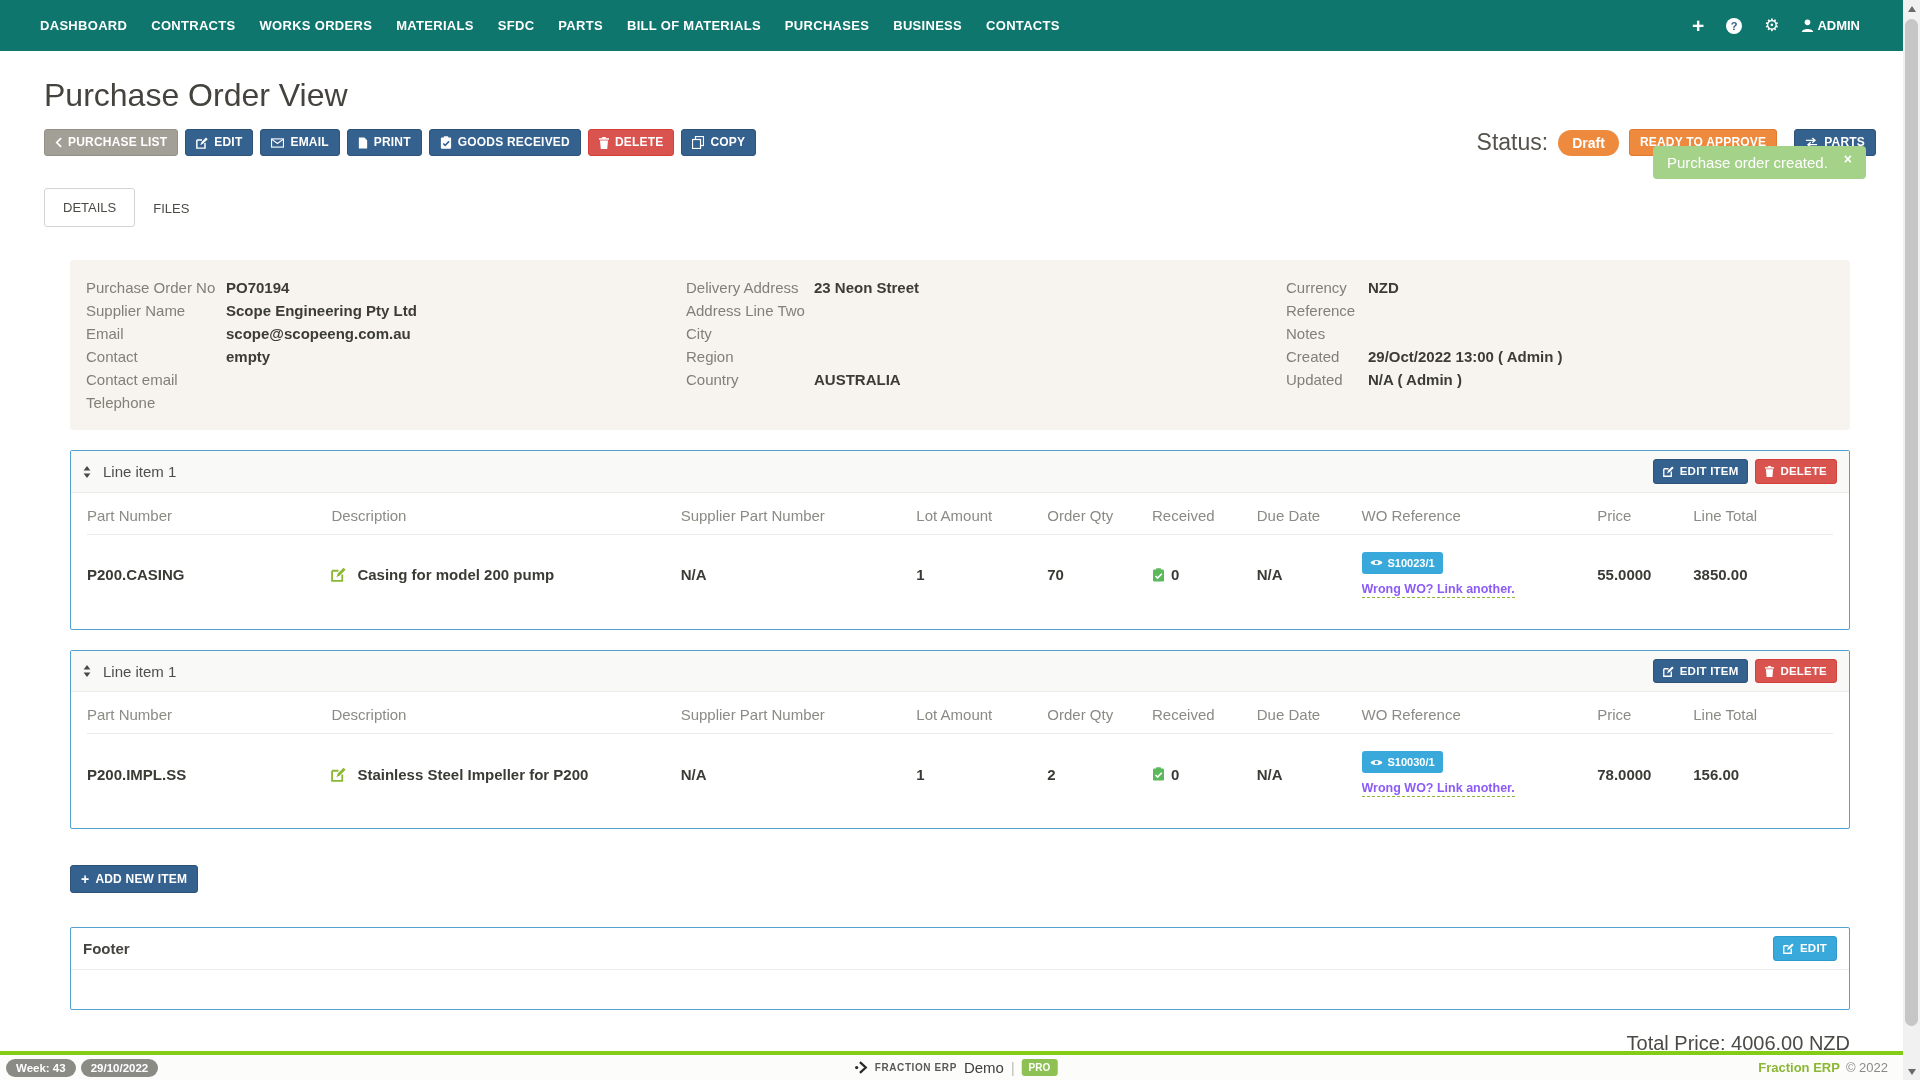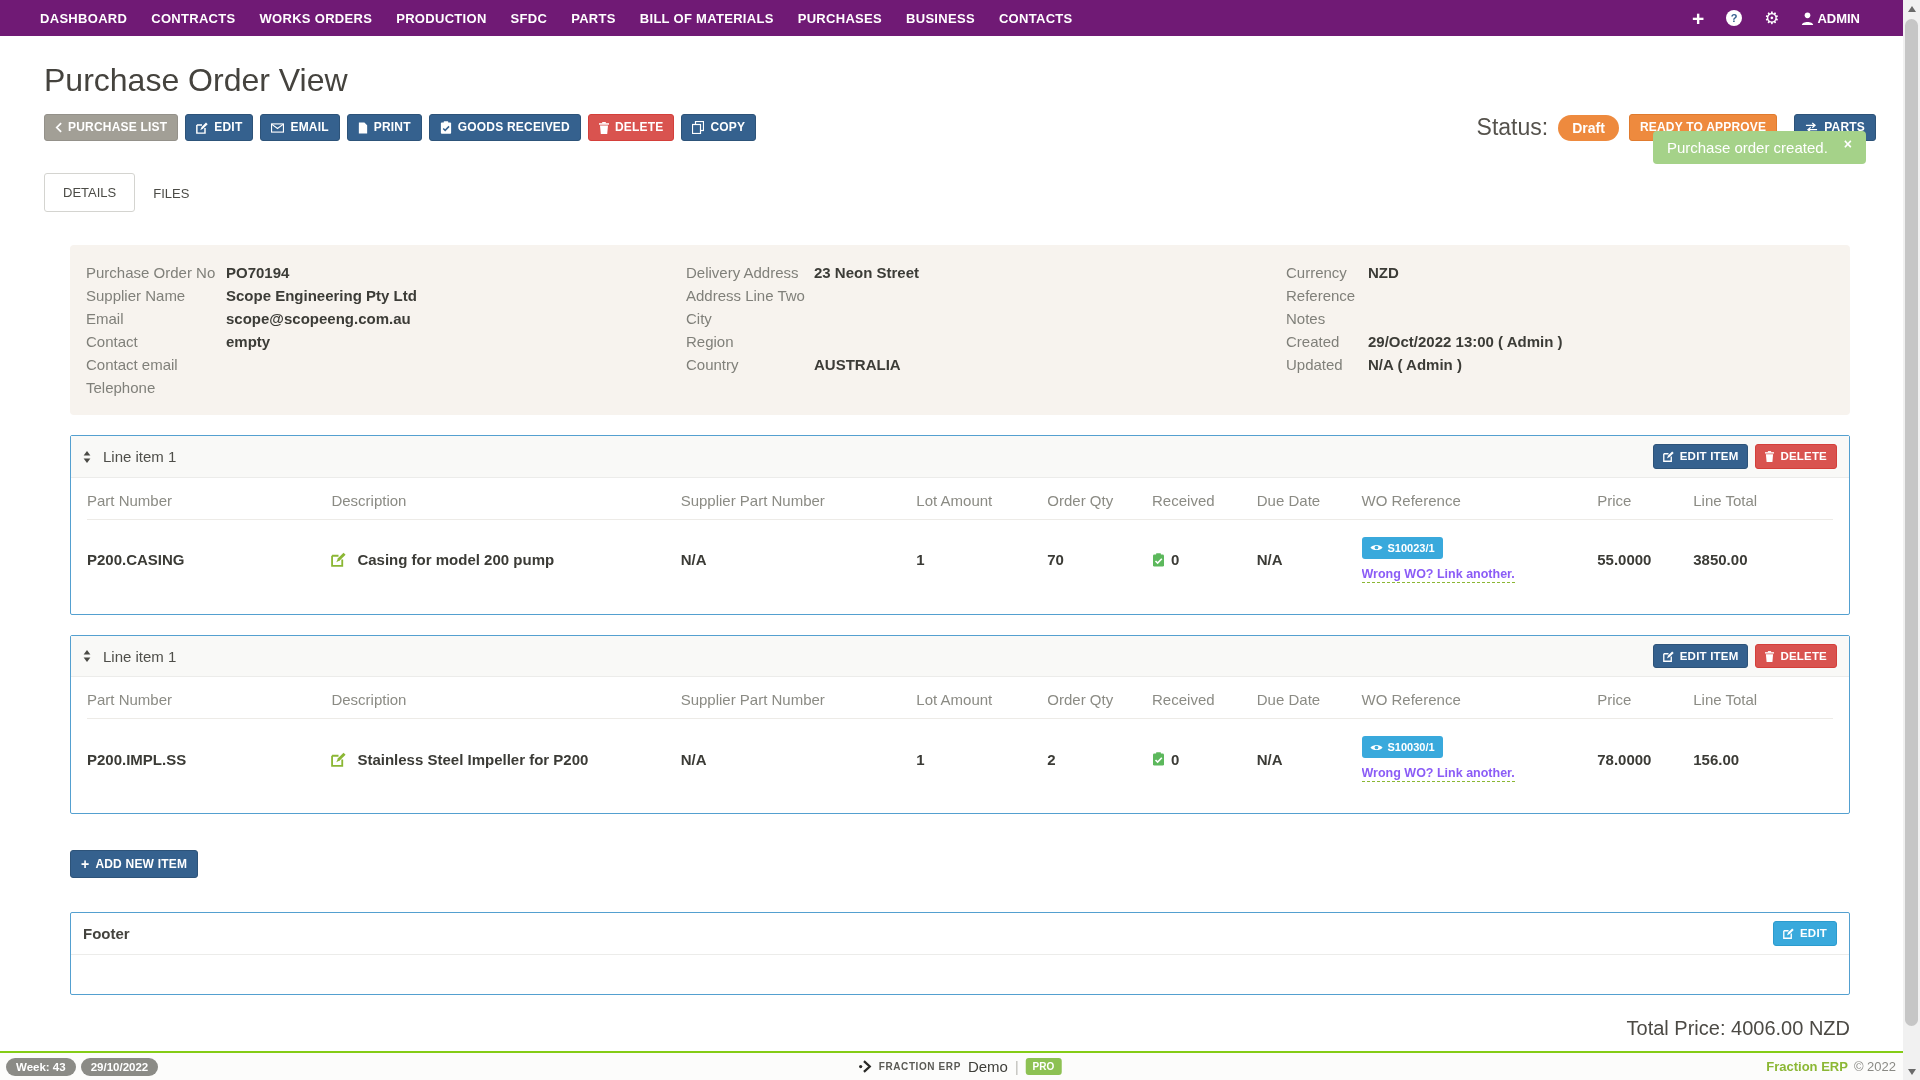--- a/index.html
+++ b/index.html
@@ -3,21 +3,21 @@
 <meta charset="utf-8">
 <style>
   * { box-sizing: border-box; }
   html,body { margin:0; padding:0; }
   body {
     width:1920px; height:1080px; overflow:hidden; position:relative;
     font-family:"Liberation Sans", sans-serif; background:#fff; color:#3e3e39;
   }
   
   .topnav {
-    background:#701a75; height:36px; display:flex; align-items:center;
+    background:#0f766e; height:51px; display:flex; align-items:center;
     padding:0 60px 0 40px; color:#fff;
   }
   .topnav .nav-item {
     font-size:13px; font-weight:700; letter-spacing:.3px; margin-right:24px;
     cursor:pointer; white-space:nowrap;
   }
   .nav-right { margin-left:auto; display:flex; align-items:center; gap:22px; }
   .nav-ic { cursor:pointer; display:flex; align-items:center; color:#fff; }
   .plus-glyph { font-size:21px; font-weight:700; line-height:1; }
   .help-circle {
@@ -99,22 +99,22 @@
   }
   .add-item-row { margin-top:36px; }
   
   .footer-card { border:1px solid #54a0d0; border-radius:2px; margin-top:34px; background:#fff; }
   .footer-head { display:flex; align-items:center; padding:8px 12px; }
   .footer-title { font-size:15px; font-weight:700; color:#44433e; }
   .footer-body { border-top:1px solid #ececea; height:40px; }
   .total-price { text-align:right; font-size:20px; color:#4c4a45; margin:22px 0 0; }
   
   .status-bar {
-    position:fixed; left:0; right:0; bottom:0; height:29px; background:#fcfcfb;
-    border-top:2px solid #84cc16; display:flex; align-items:center; padding:0 24px 0 6px; z-index:5;
+    position:fixed; left:0; right:8px; bottom:0; height:29px; background:#fcfcfb;
+    border-top:4px solid #84cc16; display:flex; align-items:center; padding:0 24px 0 6px; z-index:5;
   }
   .pill-gray {
     background:#8b8b86; color:#fff; font-size:11.5px; font-weight:700;
     padding:3px 10px; border-radius:11px; margin-right:5px; white-space:nowrap;
   }
   .bar-center {
     position:absolute; left:50%; transform:translateX(-50%);
     display:flex; align-items:center; gap:7px;
   }
   .brand-small { font-size:10px; font-weight:700; letter-spacing:.6px; color:#5a5a55; }
@@ -133,21 +133,21 @@
   .sb-thumb { position:absolute; top:19px; bottom:54px; left:2px; right:2px; background:#c6c6c6; border-radius:7px; cursor:pointer; }
   svg { display:block; }
 </style>
 </head>
 <body>
 
 <div class="topnav">
   <span class="nav-item">DASHBOARD</span>
   <span class="nav-item">CONTRACTS</span>
   <span class="nav-item">WORKS ORDERS</span>
-  <span class="nav-item">PRODUCTION</span>
+  <span class="nav-item">MATERIALS</span>
   <span class="nav-item">SFDC</span>
   <span class="nav-item">PARTS</span>
   <span class="nav-item">BILL OF MATERIALS</span>
   <span class="nav-item">PURCHASES</span>
   <span class="nav-item">BUSINESS</span>
   <span class="nav-item">CONTACTS</span>
   <div class="nav-right">
     <span class="nav-ic plus-glyph">+</span>
     <span class="nav-ic">
         <span class="help-circle">?</span>

